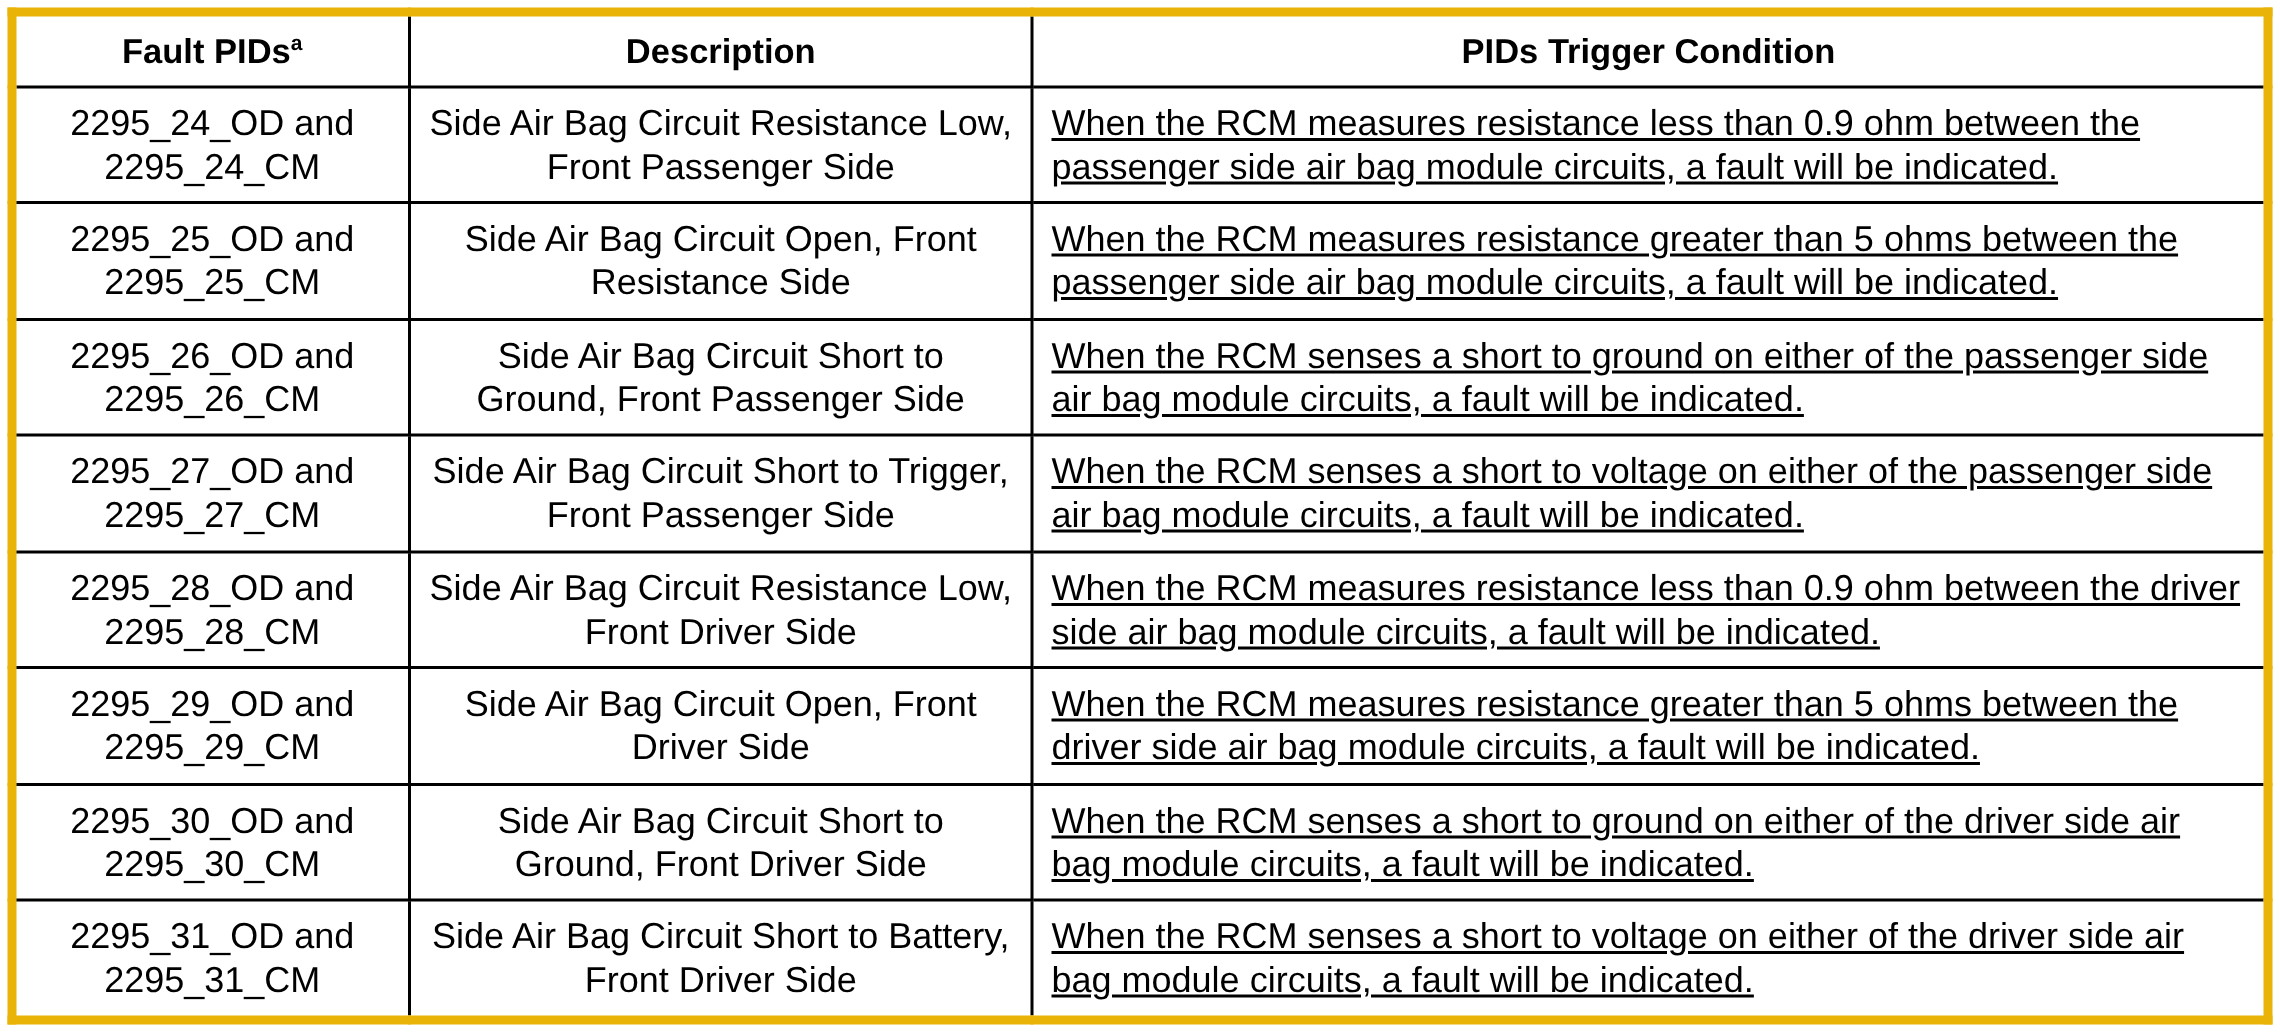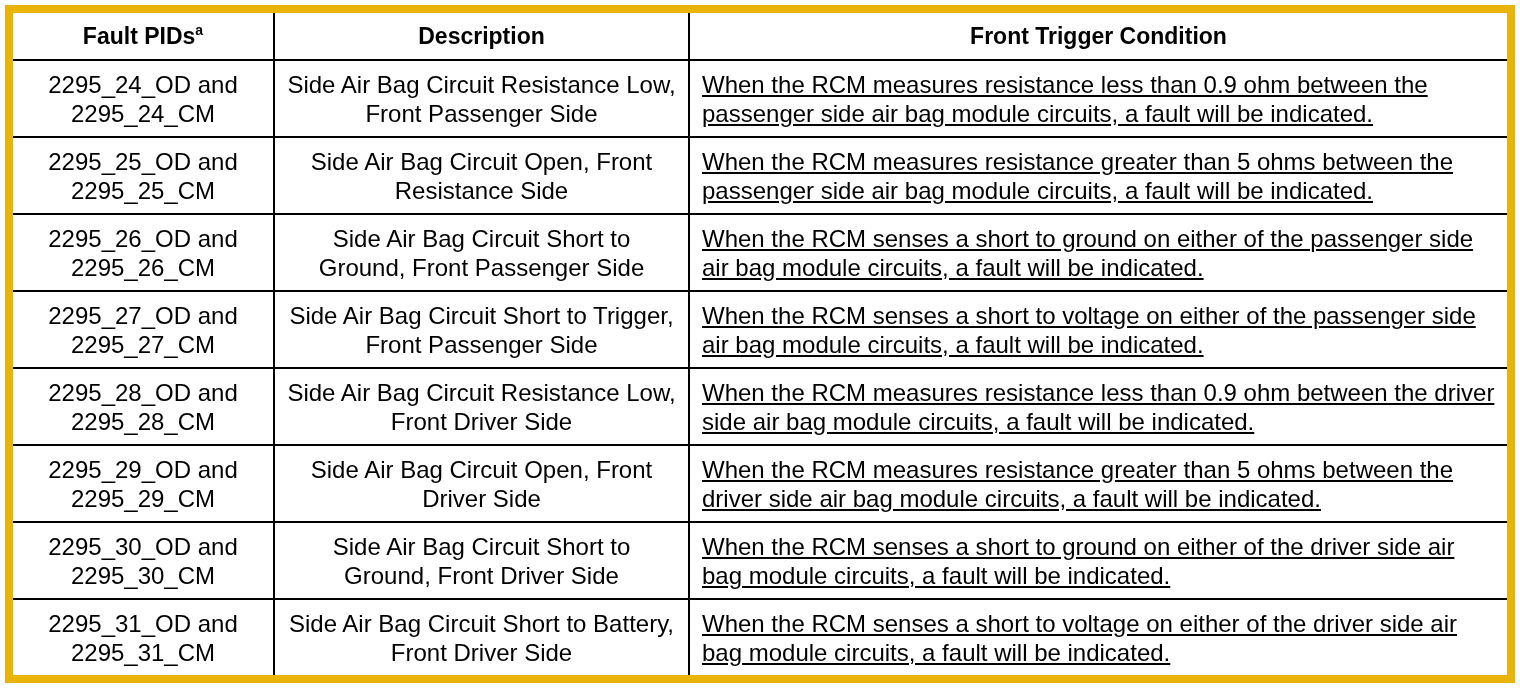--- a/index.html
+++ b/index.html
@@ -29,21 +29,21 @@
   table.fault-table td {
     border: 2px solid #000000;
     vertical-align: middle;
     font-size: 24px;
     line-height: 29px;
     padding: 6px 12px;
     overflow: hidden;
   }
   
   table.fault-table {
-    border: 8px solid #eab308;
+    border: 6px solid #eab308;
   }
   table.fault-table thead th {
     font-weight: bold;
     font-size: 23px;
     text-align: center;
     height: 38px;
     padding: 4px 8px;
   }
   table.fault-table thead sup {
     font-size: 14px;
@@ -73,21 +73,21 @@
   <table class="fault-table">
     <colgroup>
       <col class="c-pid">
       <col class="c-desc">
       <col class="c-cond">
     </colgroup>
     <thead>
       <tr>
         <th><span>Fault PIDs</span><sup>a</sup></th>
         <th>Description</th>
-        <th>Front Trigger Condition</th>
+        <th>PIDs Trigger Condition</th>
       </tr>
     </thead>
     <tbody>
         <tr>
           <td class="cell-pid">
             <div>2295_24_OD and</div>
             <div>2295_24_CM</div>
           </td>
           <td class="cell-desc">Side Air Bag Circuit Resistance Low, Front Passenger Side</td>
           <td class="cell-cond">When the RCM measures resistance less than 0.9 ohm between the passenger side air bag module circuits, a fault will be indicated.</td>

